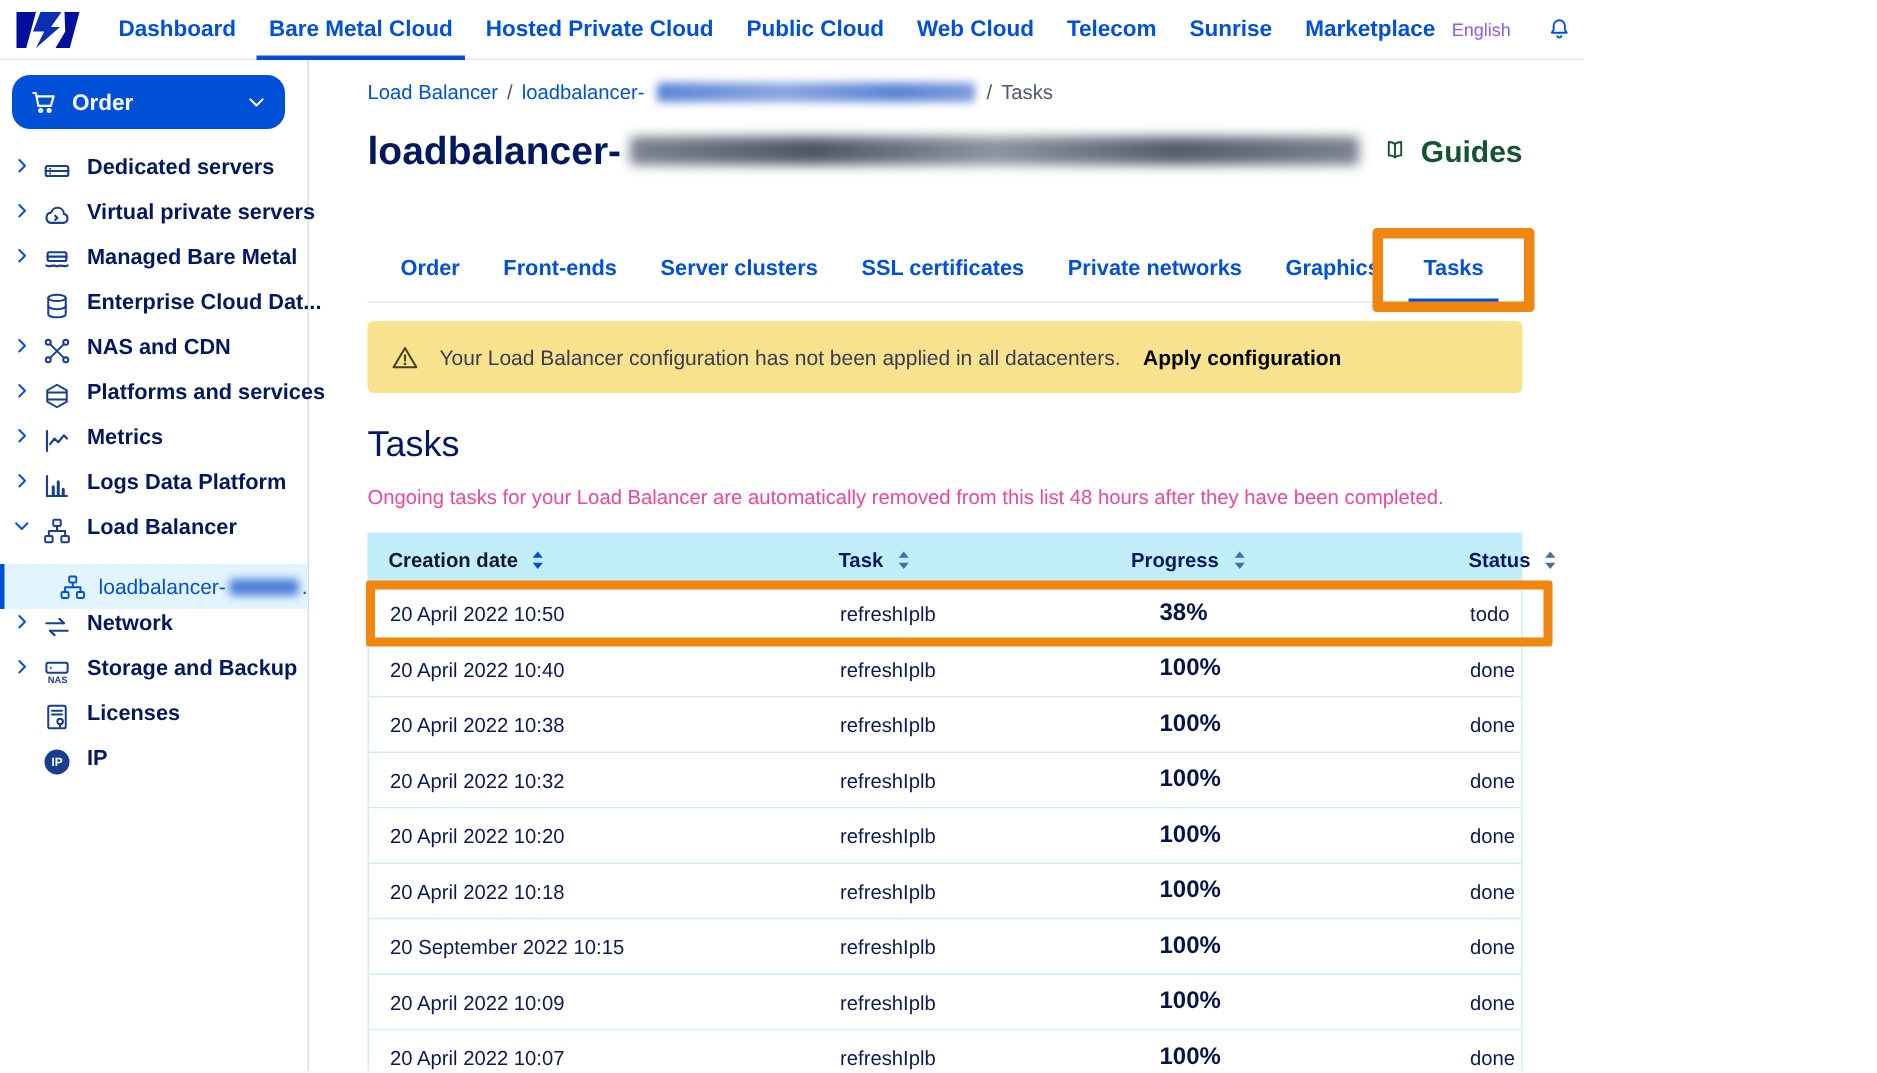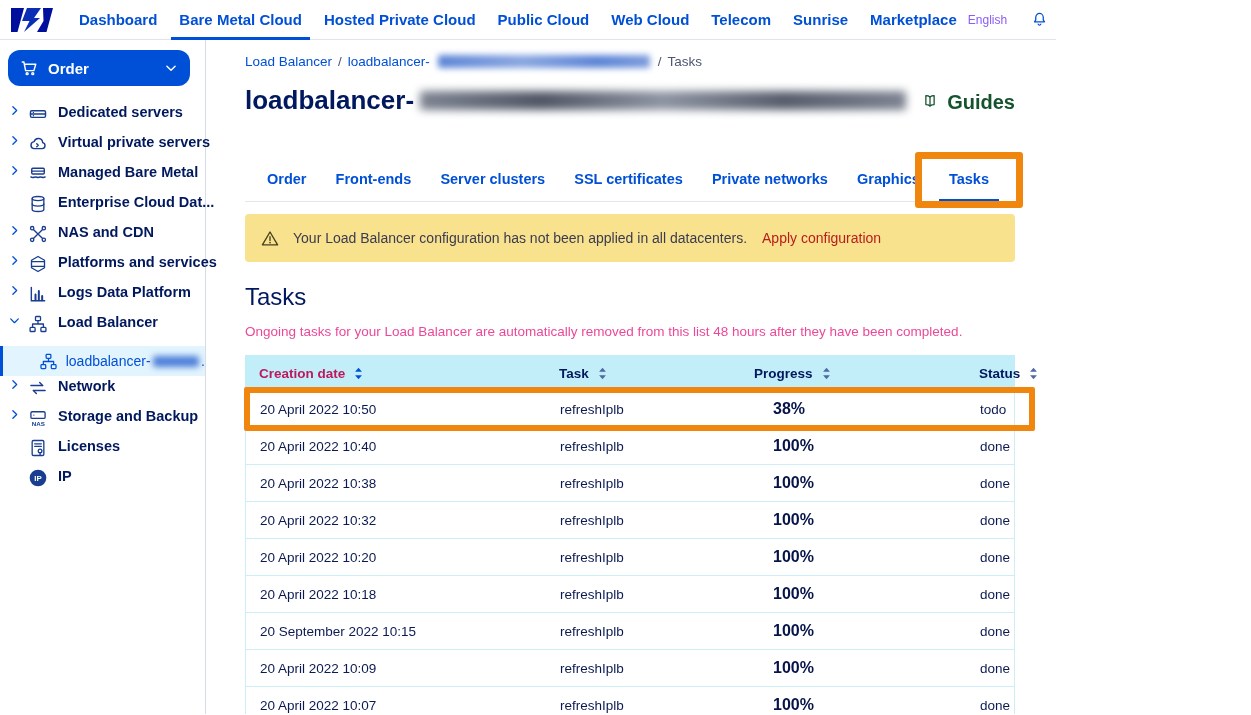--- a/index.html
+++ b/index.html
@@ -49,32 +49,32 @@
   
   .tabs{display:flex;justify-content:space-between;align-items:stretch;height:46px;margin-top:40px;padding:0 22px 0 18px;border-bottom:1px solid #e1e6ef}
   .tab{position:relative;display:flex;align-items:center;padding:0 4px;color:#0050d7;font-size:14.5px;font-weight:700;cursor:pointer;white-space:nowrap}
   .tab:nth-child(7)::after{content:"";position:absolute;left:-6px;right:-6px;bottom:-1px;height:3px;background:#0050d7}
   .tab .ann-box{display:none;position:absolute;top:-4px;bottom:-7px;left:-30px;right:-30px;border:7px solid #f0860d;border-radius:3px;pointer-events:none;z-index:6}
   .tab:nth-child(7) .ann-box{display:block}
 
   
   .banner{display:flex;align-items:center;gap:13px;height:48px;margin-top:12px;background:#f9e28e;border-radius:4px;padding:0 15px;font-size:14px;color:#3b3b50}
   .banner .warn{display:flex;color:#45401f;flex-shrink:0}
-  .banner a{color:#b91c1c;font-weight:400;text-decoration:none;cursor:pointer;margin-left:2px}
+  .banner a{color:#000000;font-weight:700;text-decoration:none;cursor:pointer;margin-left:2px}
 
   
   h2{font-size:24px;font-weight:500;color:#00185e;margin-top:21px}
   .desc{font-size:13.5px;color:#ec4899;margin-top:13px}
 
   
   .table{margin-top:16px}
   .thead,.task-row{display:grid;grid-template-columns:300px 195px 225px 207px 1fr;align-items:center}
   .thead{height:36px;background:#c2eefa}
   .th{display:flex;align-items:center;gap:9px;font-size:13.5px;font-weight:700;color:#00185e;padding-left:14px;cursor:pointer}
-  .th:first-child{color:#be185d}
+  .th:first-child{color:#0f172a}
   .th .sort{display:flex;color:#4d6aa3}
   .th:first-child .sort{color:#0050d7}
   .tbody{border-left:1px solid #cdeef7;border-right:1px solid #cdeef7}
   .task-row{position:relative;height:37px;background:#fff;border-bottom:1px solid #cdeef7;font-size:13.5px;color:#0c1a52}
   .cell{padding-left:14px}
   .c-progress{font-size:16px;font-weight:700;padding-left:32px;color:#071449}
   .c-actions{display:flex;justify-content:center;padding:0}
   .dots-btn{width:29px;height:29px;border-radius:50%;border:1.6px solid #0050d7;background:#fff;display:flex;align-items:center;justify-content:center;gap:2.5px;cursor:pointer}
   .dots-btn i{width:3.2px;height:3.2px;border-radius:50%;background:#0050d7}
   .task-row .ann-box{display:none;position:absolute;top:-4px;bottom:-4px;left:-2px;right:-21px;border:6px solid #f0860d;border-radius:2px;pointer-events:none;z-index:6}
@@ -244,20 +244,34 @@
           </span>
         <span class="ico">
             <svg width="20" height="20" viewBox="0 0 24 24" fill="none" stroke="currentColor" stroke-width="1.6" stroke-linejoin="round">
               <path d="M12 3l7.8 4.5v9L12 21l-7.8-4.5v-9z"></path>
               <path d="M4.5 9.2h15M4.5 14.8h15"></path>
             </svg>
           </span>
         <span>Platforms and services</span>
       </div>
 
+      <div class="side-item">
+        <span class="chev">
+            <svg width="13" height="13" viewBox="0 0 24 24" fill="none" stroke="currentColor" stroke-width="2.4" stroke-linecap="round" stroke-linejoin="round">
+              <path d="M9 5l7 7-7 7"></path>
+            </svg>
+          </span>
+        <span class="ico">
+            <svg width="20" height="20" viewBox="0 0 24 24" fill="none" stroke="currentColor" stroke-width="1.7" stroke-linecap="round" stroke-linejoin="round">
+              <path d="M4 4v16"></path>
+              <path d="M6.5 14.5l3.5-4.5 3 3 4.5-5.5 2.5 2.5"></path>
+            </svg>
+          </span>
+        <span>Metrics</span>
+      </div>
 
       <div class="side-item">
         <span class="chev">
             <svg width="13" height="13" viewBox="0 0 24 24" fill="none" stroke="currentColor" stroke-width="2.4" stroke-linecap="round" stroke-linejoin="round">
               <path d="M9 5l7 7-7 7"></path>
             </svg>
           </span>
         <span class="ico">
             <svg width="20" height="20" viewBox="0 0 24 24" fill="none" stroke="currentColor" stroke-width="1.7" stroke-linecap="round">
               <path d="M4 4v16h16"></path>

